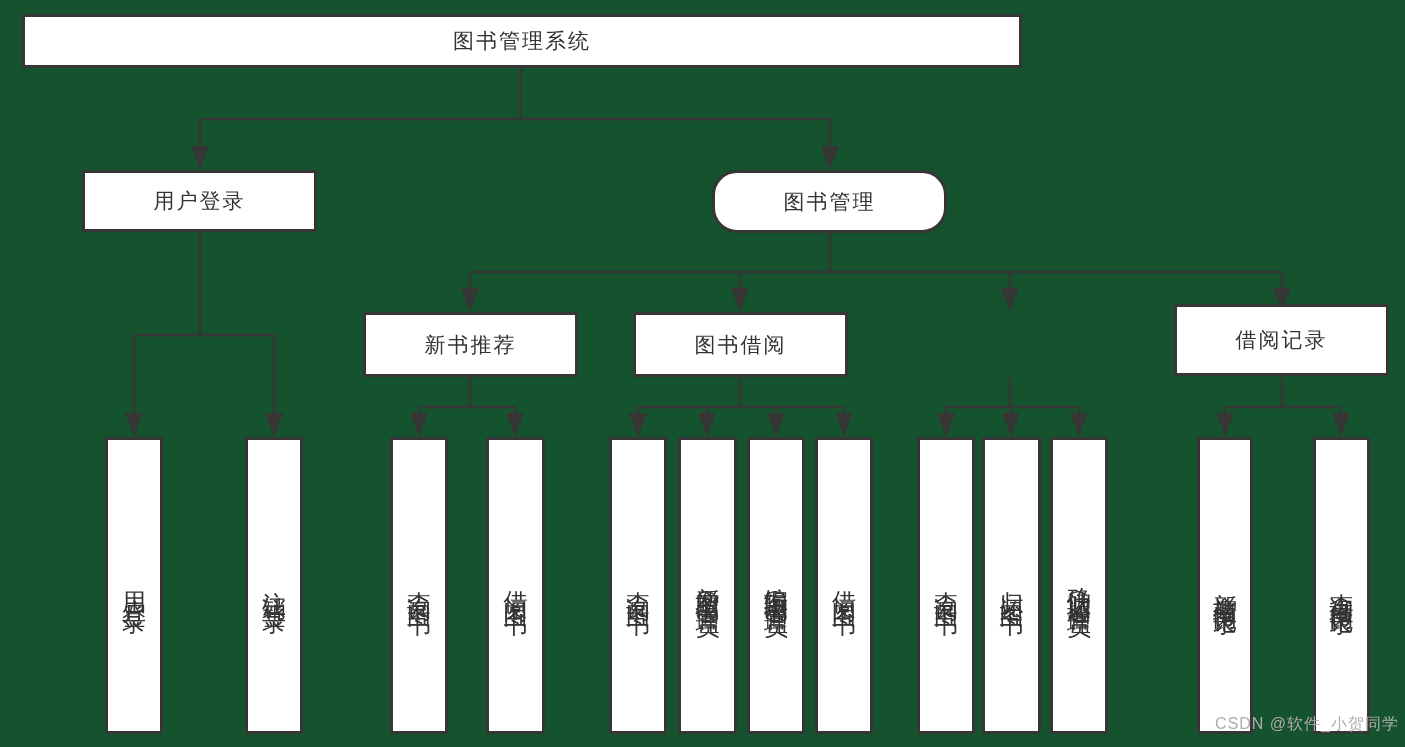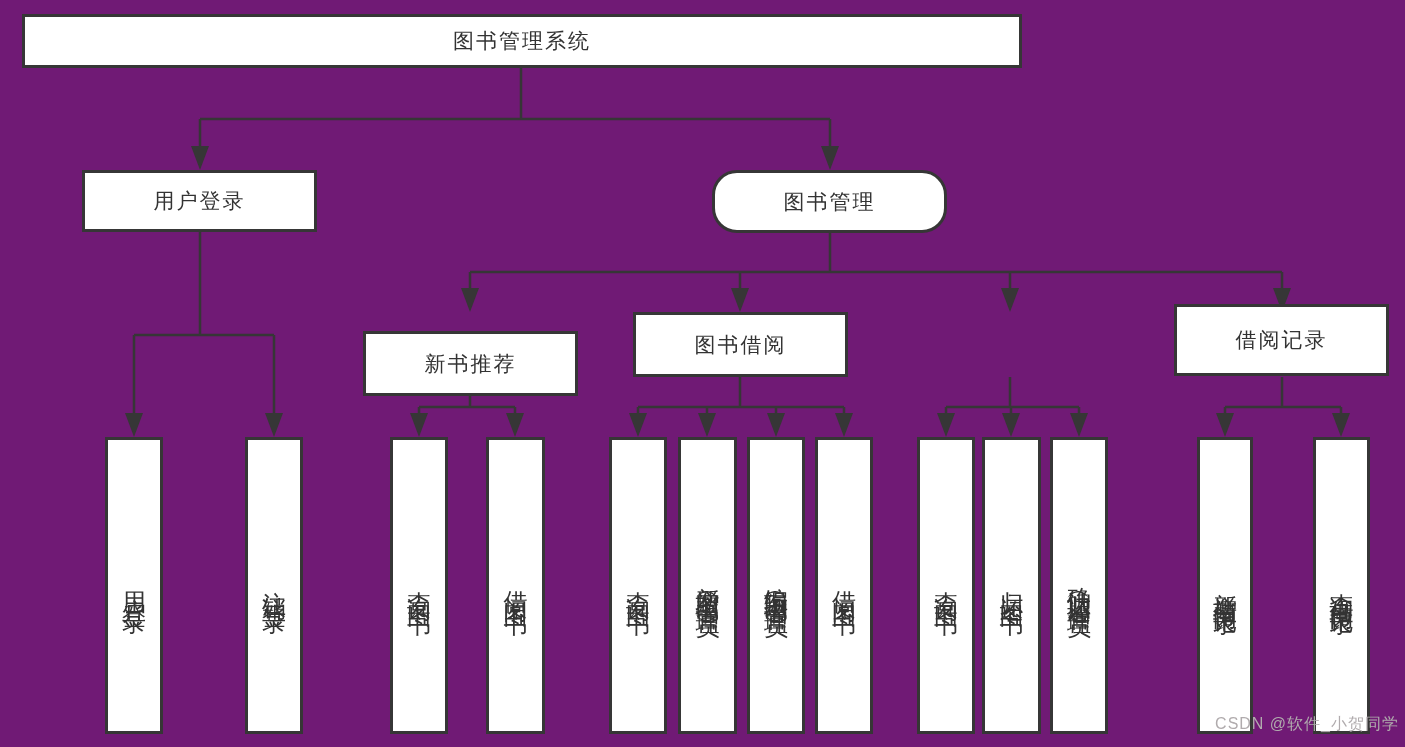--- a/index.html
+++ b/index.html
@@ -5,21 +5,21 @@
   html, body {
     margin: 0;
     padding: 0;
     background: #ffffff;
     font-family: "Liberation Sans", "DejaVu Sans", sans-serif;
   }
   .canvas {
     position: relative;
     width: 1405px;
     height: 747px;
-    background: #701a75;
+    background: #14532d;
     overflow: hidden;
   }
   svg.connectors {
     position: absolute;
     left: 0; top: 0;
     width: 1405px;
     height: 747px;
   }
   .node {
     position: absolute;
@@ -110,21 +110,21 @@
     <span>图书管理系统</span>
   </div>
 
   <div class="node hnode" style="left:82px; top:170px; width:235px; height:62px;">
     <span>用户登录</span>
   </div>
   <div class="node hnode" style="left:712px; top:170px; width:235px; height:63px;border-radius:25px;">
     <span>图书管理</span>
   </div>
 
-  <div class="node hnode" style="left:363px; top:312px; width:215px; height:65px;margin-top:19px;">
+  <div class="node hnode" style="left:363px; top:312px; width:215px; height:65px;">
     <span>新书推荐</span>
   </div>
   <div class="node hnode" style="left:633px; top:312px; width:215px; height:65px;">
     <span>图书借阅</span>
   </div>
   <div class="node hnode" style="left:1174px; top:304px; width:215px; height:72px;">
     <span>借阅记录</span>
   </div>
 
   <div class="node leaf" style="left:105px; width:58px;">

